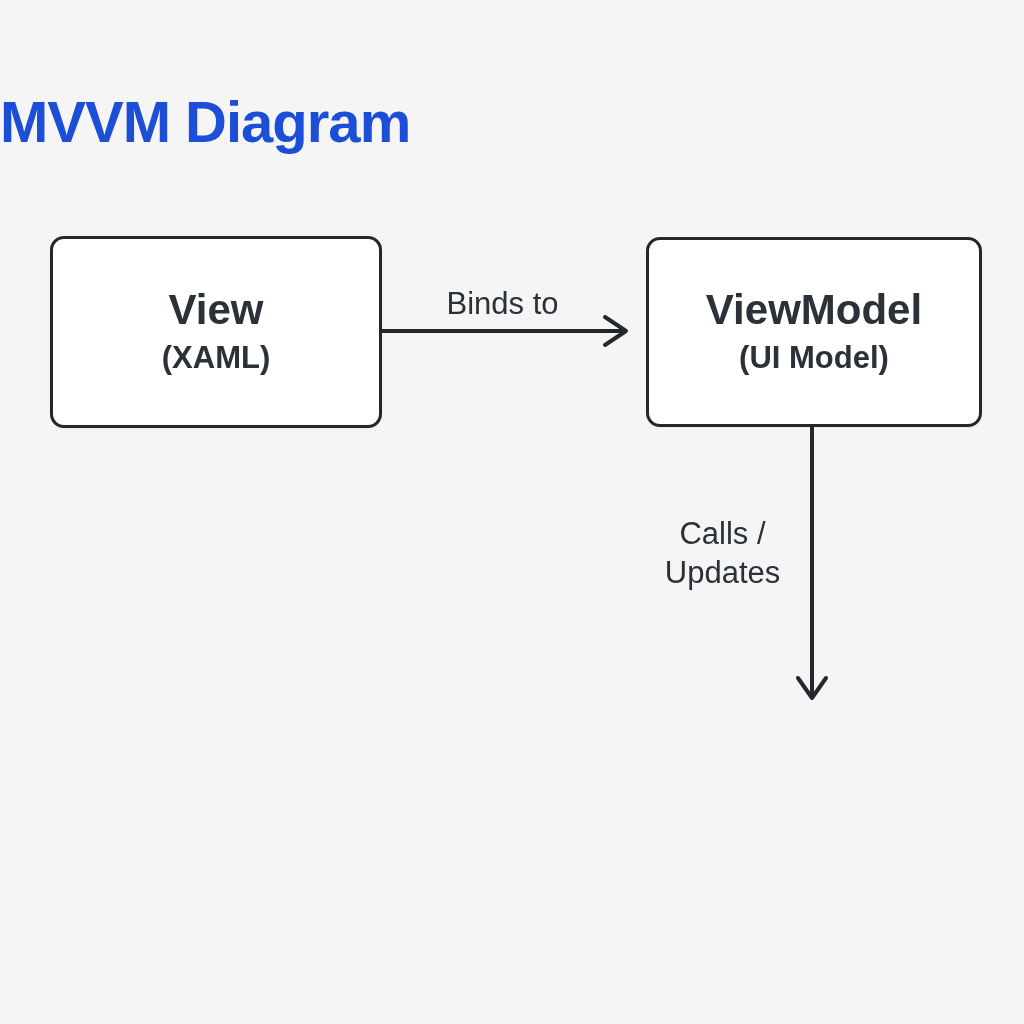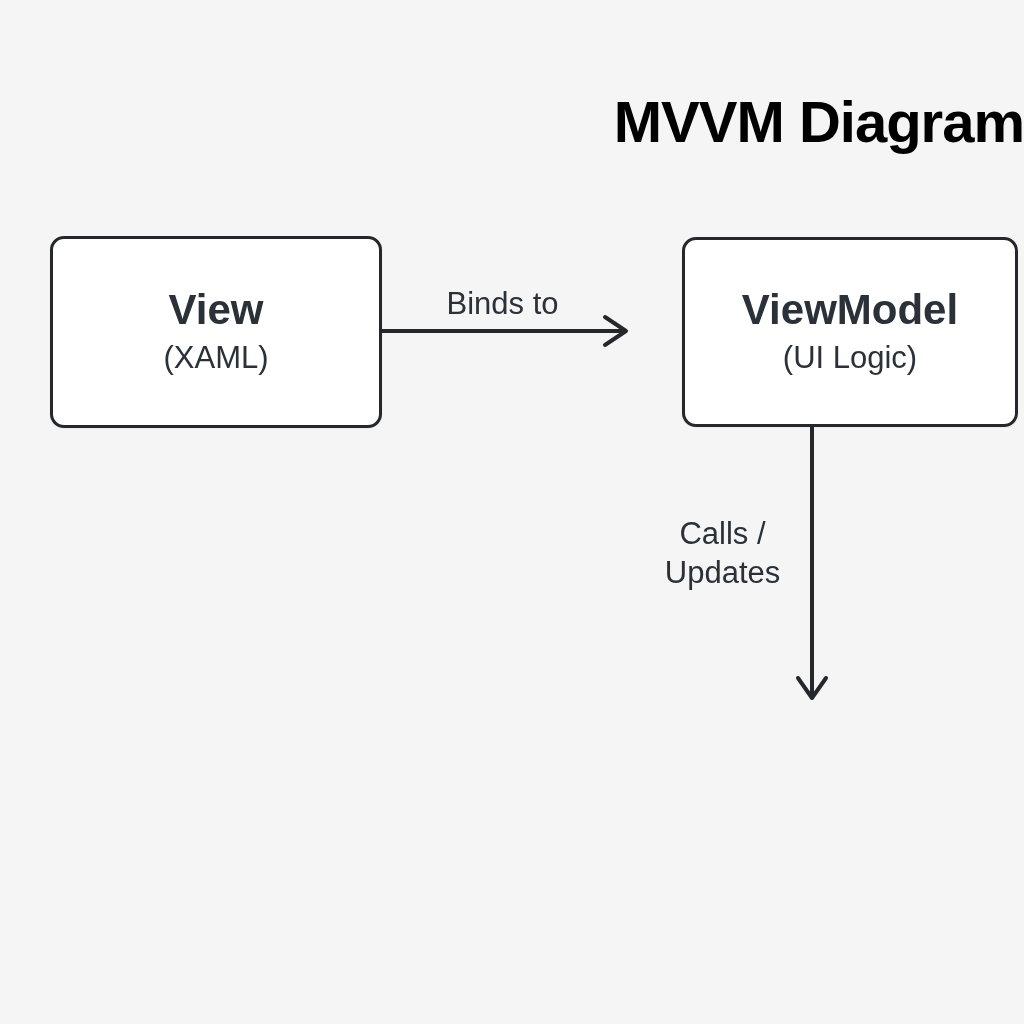--- a/index.html
+++ b/index.html
@@ -13,52 +13,52 @@
     background: #f5f5f6;
     font-family: "Liberation Sans", sans-serif;
     color: #2b3138;
     overflow: hidden;
   }
   .diagram-title {
     position: absolute;
     top: 88px;
     left: 0;
     width: 1024px;
-    text-align: right;
+    text-align: left;
     font-size: 58px;
     font-weight: 700;
     letter-spacing: -1px;
-    color: #000000;
+    color: #1d4ed8;
   }
   .node {
     position: absolute;
     background: #ffffff;
     border: 3px solid #24282c;
     border-radius: 14px;
     box-shadow: 0 1px 2px rgba(0,0,0,0.05);
     display: flex;
     flex-direction: column;
     justify-content: center;
     text-align: center;
   }
   .node-title {
     font-size: 42px;
     font-weight: 700;
     line-height: 1.15;
     color: #2b3138;
   }
   .node-subtitle {
     font-size: 31px;
-    font-weight: 400;
+    font-weight: 700;
     line-height: 1.3;
     margin-top: 4px;
     color: #2b3138;
   }
   #node-view      { left: 50px;  top: 236px; width: 326px; height: 186px; }
-  #node-viewmodel { left: 646px; top: 237px; width: 330px; height: 184px; margin-left: 36px; }
+  #node-viewmodel { left: 646px; top: 237px; width: 330px; height: 184px; }
   #node-model     { left: 646px; top: 712px; width: 330px; height: 184px; }
 
   .edges-layer {
     position: absolute;
     left: 0;
     top: 0;
     width: 1024px;
     height: 1024px;
     pointer-events: none;
   }
@@ -103,17 +103,17 @@
 
   <div class="edge-label" id="edge-label-binds">Binds to</div>
 
   <div class="node" id="node-view">
     <div class="node-title">View</div>
     <div class="node-subtitle">(XAML)</div>
   </div>
 
   <div class="node" id="node-viewmodel">
     <div class="node-title">ViewModel</div>
-    <div class="node-subtitle">(UI Logic)</div>
+    <div class="node-subtitle">(UI Model)</div>
   </div>
 
 
 </div>
 
 </body></html>

